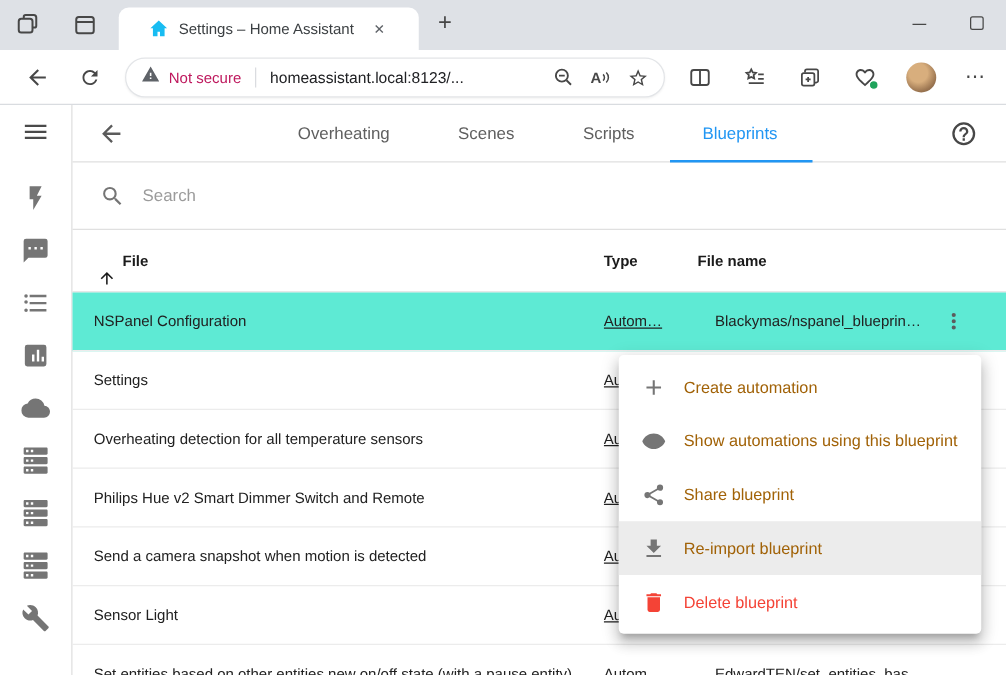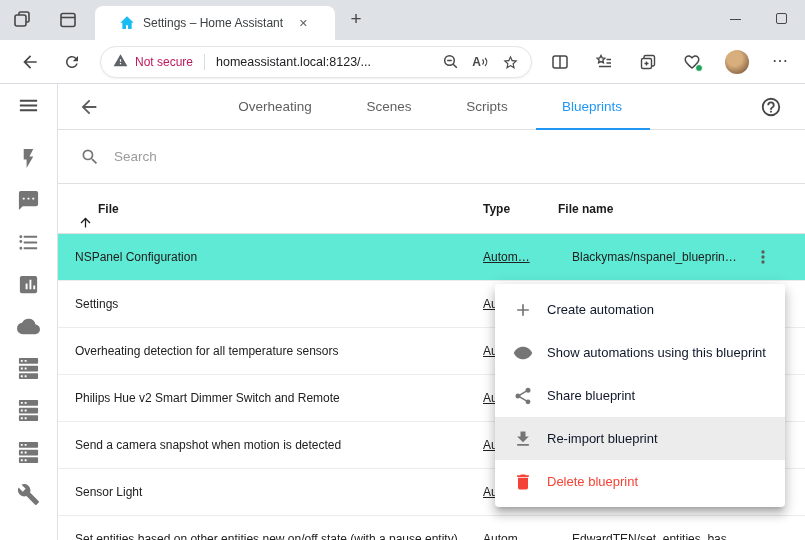--- a/index.html
+++ b/index.html
@@ -73,21 +73,21 @@
   .ha-row.selected { background:#5eead4; }
   .cell { position:absolute; top:50%; transform:translateY(-50%); white-space:nowrap; }
   .c-name{left:17px} .c-type{left:425px; width:66px; overflow:hidden;text-decoration:underline;} .c-file{left:498px; width:186px; overflow:hidden;margin-left:16px;}
   .dots { position:absolute; left:695px; top:13px; }
   .dots svg { width:20px; height:20px; fill:#5c5c5c; }
 
   
   .ctx { position:absolute; left:437px; top:200px; width:290px; background:#fff; border-radius:4px; z-index:10;
          padding:4px 0;
          box-shadow:0 5px 5px -3px rgba(0,0,0,.2), 0 8px 10px 1px rgba(0,0,0,.14), 0 3px 14px 2px rgba(0,0,0,.12); }
-  .ctx-item { height:43px; display:flex; align-items:center; gap:14px; padding-left:18px; font-size:13px; color:#0f172a; white-space:nowrap; }
+  .ctx-item { height:43px; display:flex; align-items:center; gap:14px; padding-left:18px; font-size:13px; color:#a16207; white-space:nowrap; }
   .ctx-item svg { width:20px; height:20px; fill:#757575; flex:none; }
   .ctx-item.hover { background:#ececec; }
   .ctx-item.danger { color:#f44336; }
   .ctx-item.danger svg { fill:#f44336; }
 </style>
 </head>
 <body>
 
 <div class="screen">
 

